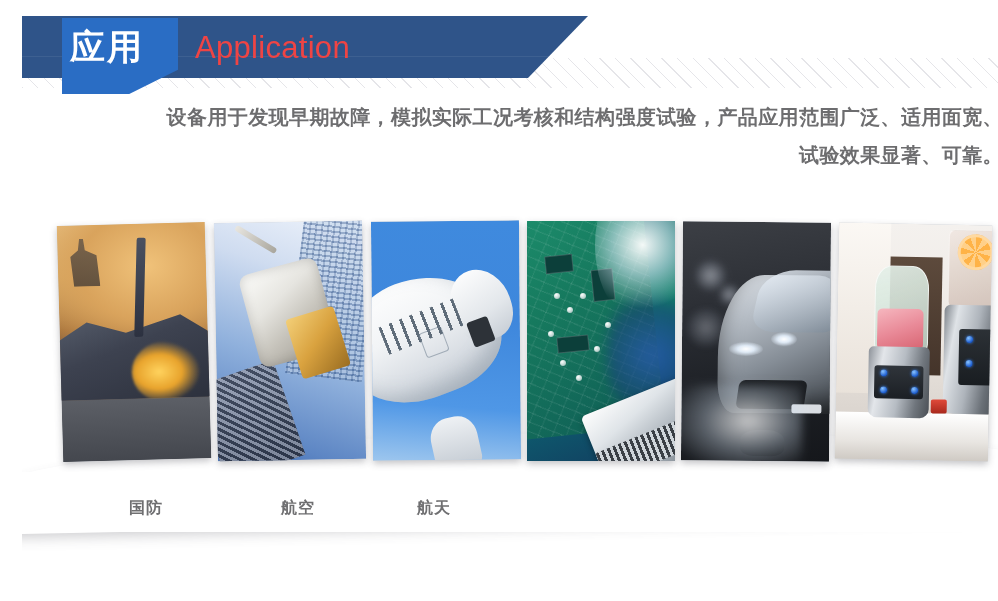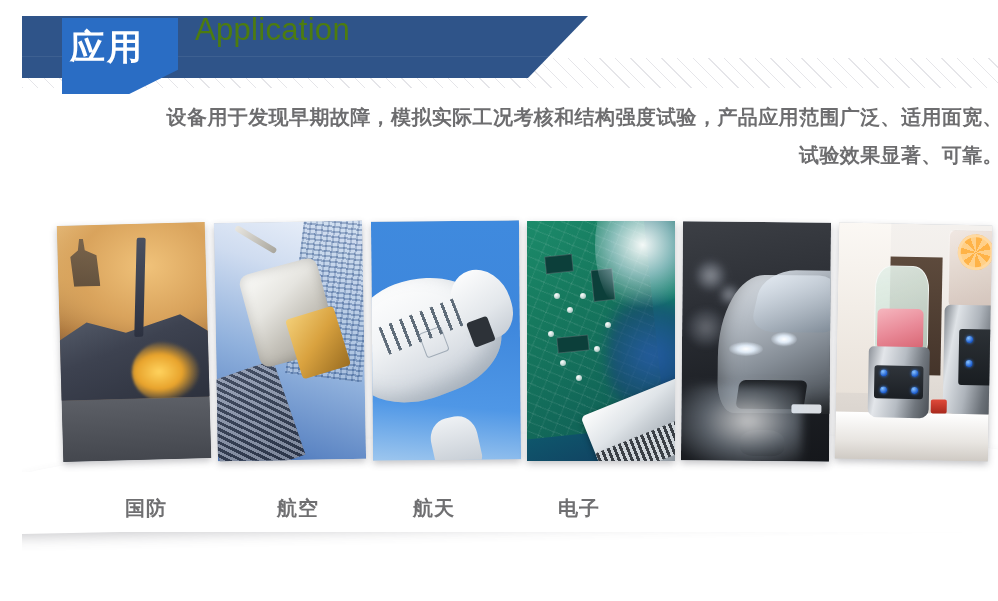--- a/index.html
+++ b/index.html
@@ -90,22 +90,22 @@
     color: #ffffff;
     font-size: 35px;
     font-weight: bold;
     letter-spacing: 2px;
     white-space: nowrap;
   }
 
   .header-en {
     position: absolute;
     left: 173px;
-    top: 11px;
-    color: #4d7c0f;
+    top: 29px;
+    color: #ef4444;
     font-size: 31px;
     font-weight: normal;
     letter-spacing: 0.3px;
     line-height: 38px;
     white-space: nowrap;
   }
 
   
   .intro {
     position: absolute;
@@ -568,21 +568,21 @@
     top: 496px;
     width: 998px;
     height: 40px;
   }
   .caption {
     position: absolute;
     top: 0;
     width: 140px;
     text-align: center;
     color: #6f6f71;
-    font-size: 20px;
+    font-size: 16px;
     font-weight: bold;
     letter-spacing: 1px;
     line-height: 24px;
     white-space: nowrap;
   }
   .cap0 { left: 54px; }
   .cap1 { left: 206px; }
   .cap2 { left: 342px; }
   .cap3 { left: 487px; }
   .cap4 { left: 615px; }
@@ -699,16 +699,15 @@
         </div>
       </div>
 
     </div>
   </div>
 
   <div class="captions">
     <div class="caption cap0">国防</div>
     <div class="caption cap2">航天</div>
     <div class="caption cap1">航空</div>
-    <div class="caption cap3">电子</div>
   </div>
 
 </div>
 
 </body></html>

